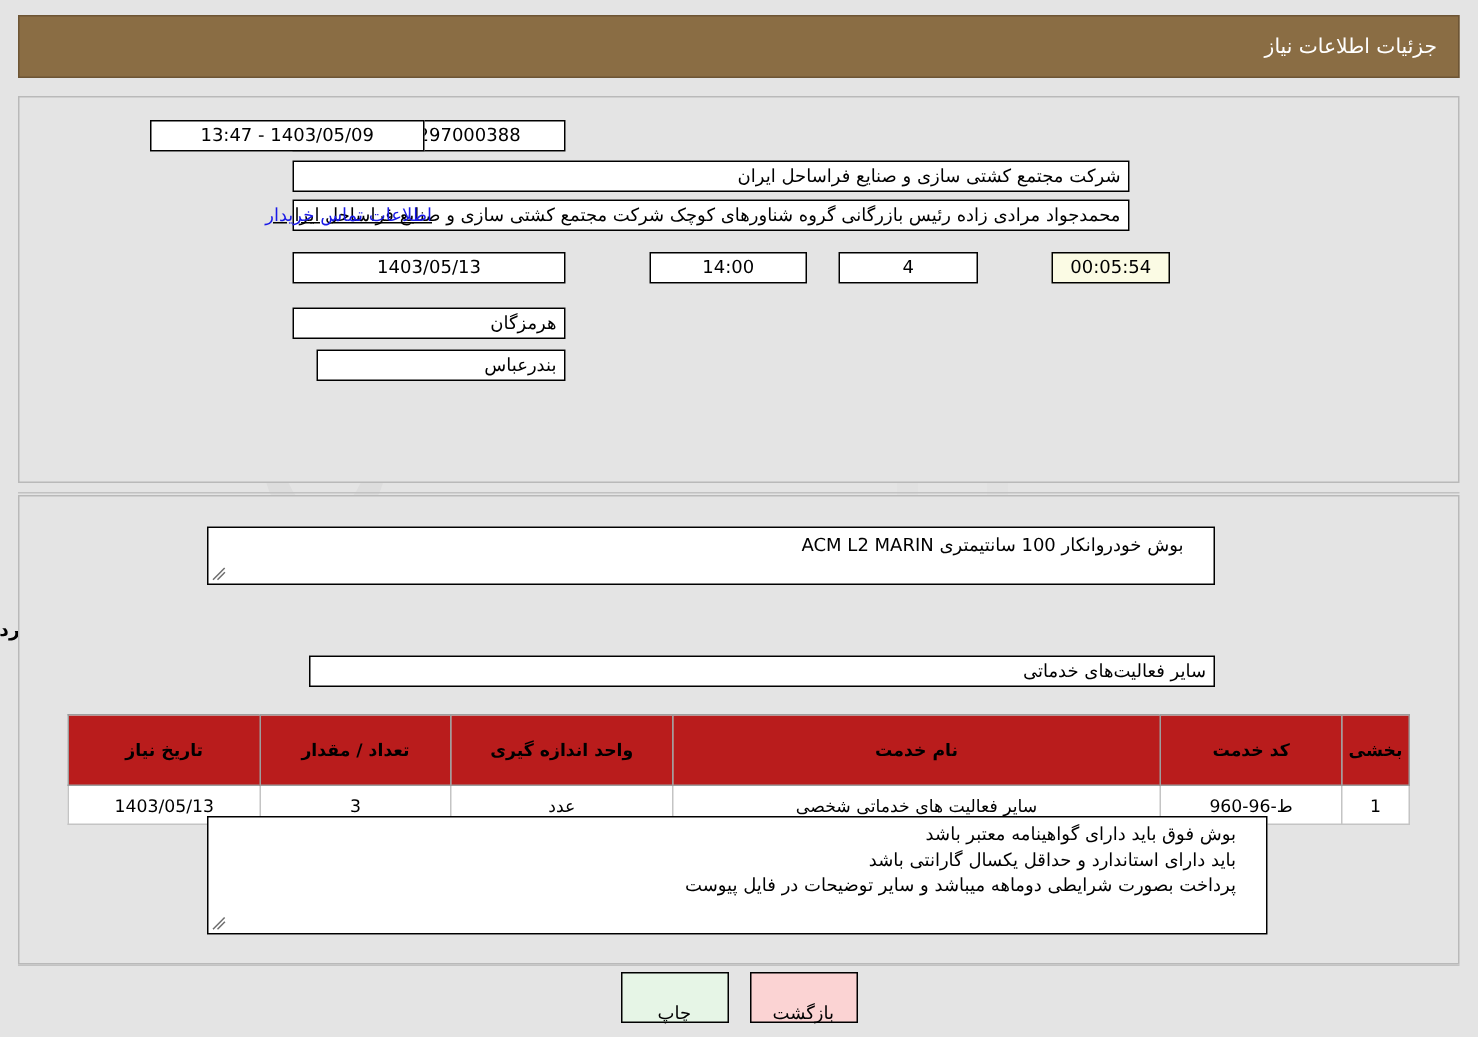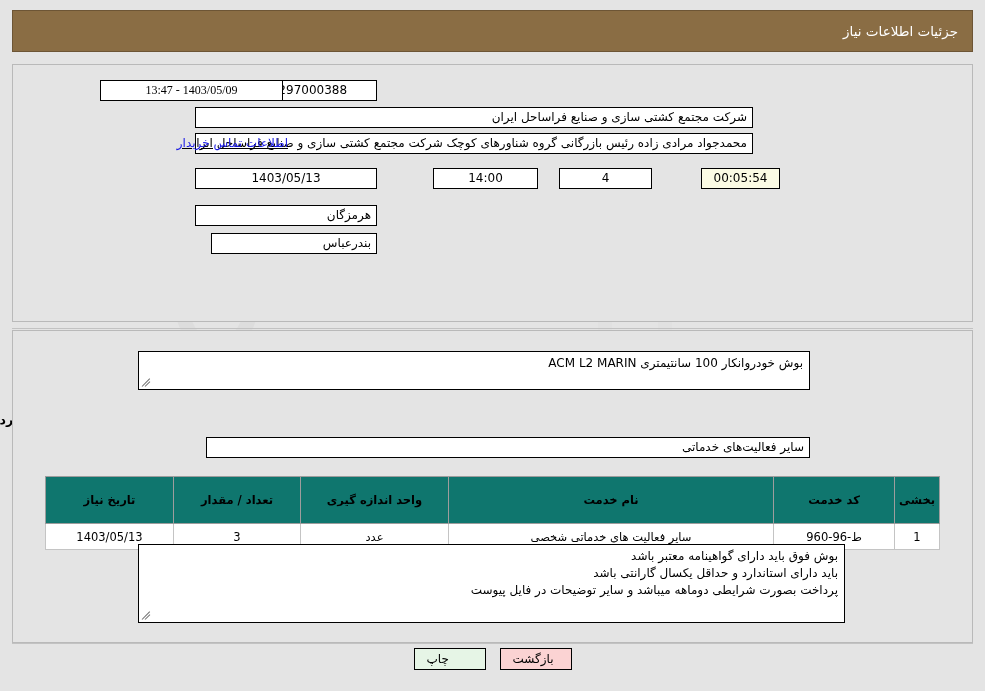--- a/index.html
+++ b/index.html
@@ -135,21 +135,21 @@
   }
 
   
   .ta-wrap {
     position: absolute;
     background: #ffffff;
     border: 1px solid #000;
     overflow: hidden;
   }
   .ta-txt {
-    padding: 3px 6px 0 6px;
+    padding: 3px 20px 0 6px;
     font-size: 12px;
     line-height: 17px;
     text-align: right;
     white-space: pre-line;
   }
   .resize-grip {
     position: absolute;
     left: 2px; bottom: 1px;
     width: 12px; height: 12px;
     pointer-events: none;
@@ -167,21 +167,21 @@
   
   .tbl {
     position: absolute;
     left: 45px; top: 476px;
     width: 895px;
     border-collapse: collapse;
     background: #ffffff;
     z-index: 3;
   }
   .tbl th {
-    background: #0f766e;
+    background: #b91c1c;
     border: 1px solid #9d9d9d;
     font-size: 11.5px;
     font-weight: bold;
     color: #000;
     height: 34px;
     text-align: center;
     padding: 16px 4px;
   }
   .tbl td {
     background: #ffffff;
@@ -200,23 +200,23 @@
     display: flex;
     justify-content: center;
     gap: 14px;
     z-index: 3;
   }
   .btn {
     border: 1px solid #000;
     height: 22px;
     line-height: 20px;
     min-width: 72px;
-    text-align: left;
-    font-size: 12px;
-    padding: 0 12px;
+    text-align: center;
+    font-size: 12px;
+    padding: 16px 12px;
     cursor: pointer;
   }
   .btn.print  { background: #e6f5e6; }
   .btn.back   { background: #fbd3d3; }
 
   .sep {
     position: absolute;
     left: 12px; width: 961px;
     height: 1px;
     background: #c2c2c2;
@@ -253,21 +253,21 @@
   <div class="panel top"></div>
 
   <div class="row" style="right:823px; top:82px;">
     <span class="lbl">شماره نیاز:</span>
   </div>
   <div class="fld center" style="position:absolute; right:608px; top:80px; width:182px; z-index:3;">1103092297000388</div>
 
   <div class="row" style="right:449px; top:82px;">
     <span class="lbl">تاریخ و ساعت اعلان عمومی:</span>
   </div>
-  <div class="fld center" style="position:absolute; right:702px; top:80px; width:183px; left:100px; z-index:3;font-family:Liberation Serif, serif;">1403/05/09 - 13:47</div>
+  <div class="fld center" style="position:absolute; right:702px; top:80px; width:183px; left:100px; z-index:3;">1403/05/09 - 13:47</div>
 
   <div class="row" style="right:823px; top:110px;">
     <span class="lbl">نام دستگاه خریدار:</span>
   </div>
   <div class="fld right" style="position:absolute; right:232px; top:107px; width:558px; z-index:3;">شرکت مجتمع کشتی سازی و صنایع فراساحل ایران</div>
 
   <div class="row" style="right:823px; top:138px;">
     <span class="lbl">ایجاد کننده درخواست:</span>
   </div>
   <div class="fld right" style="position:absolute; right:232px; top:133px; width:558px; z-index:3;">محمدجواد مرادی زاده رئیس بازرگانی گروه شناورهای کوچک  شرکت مجتمع کشتی سازی و صنایع فراساحل ایران</div>

